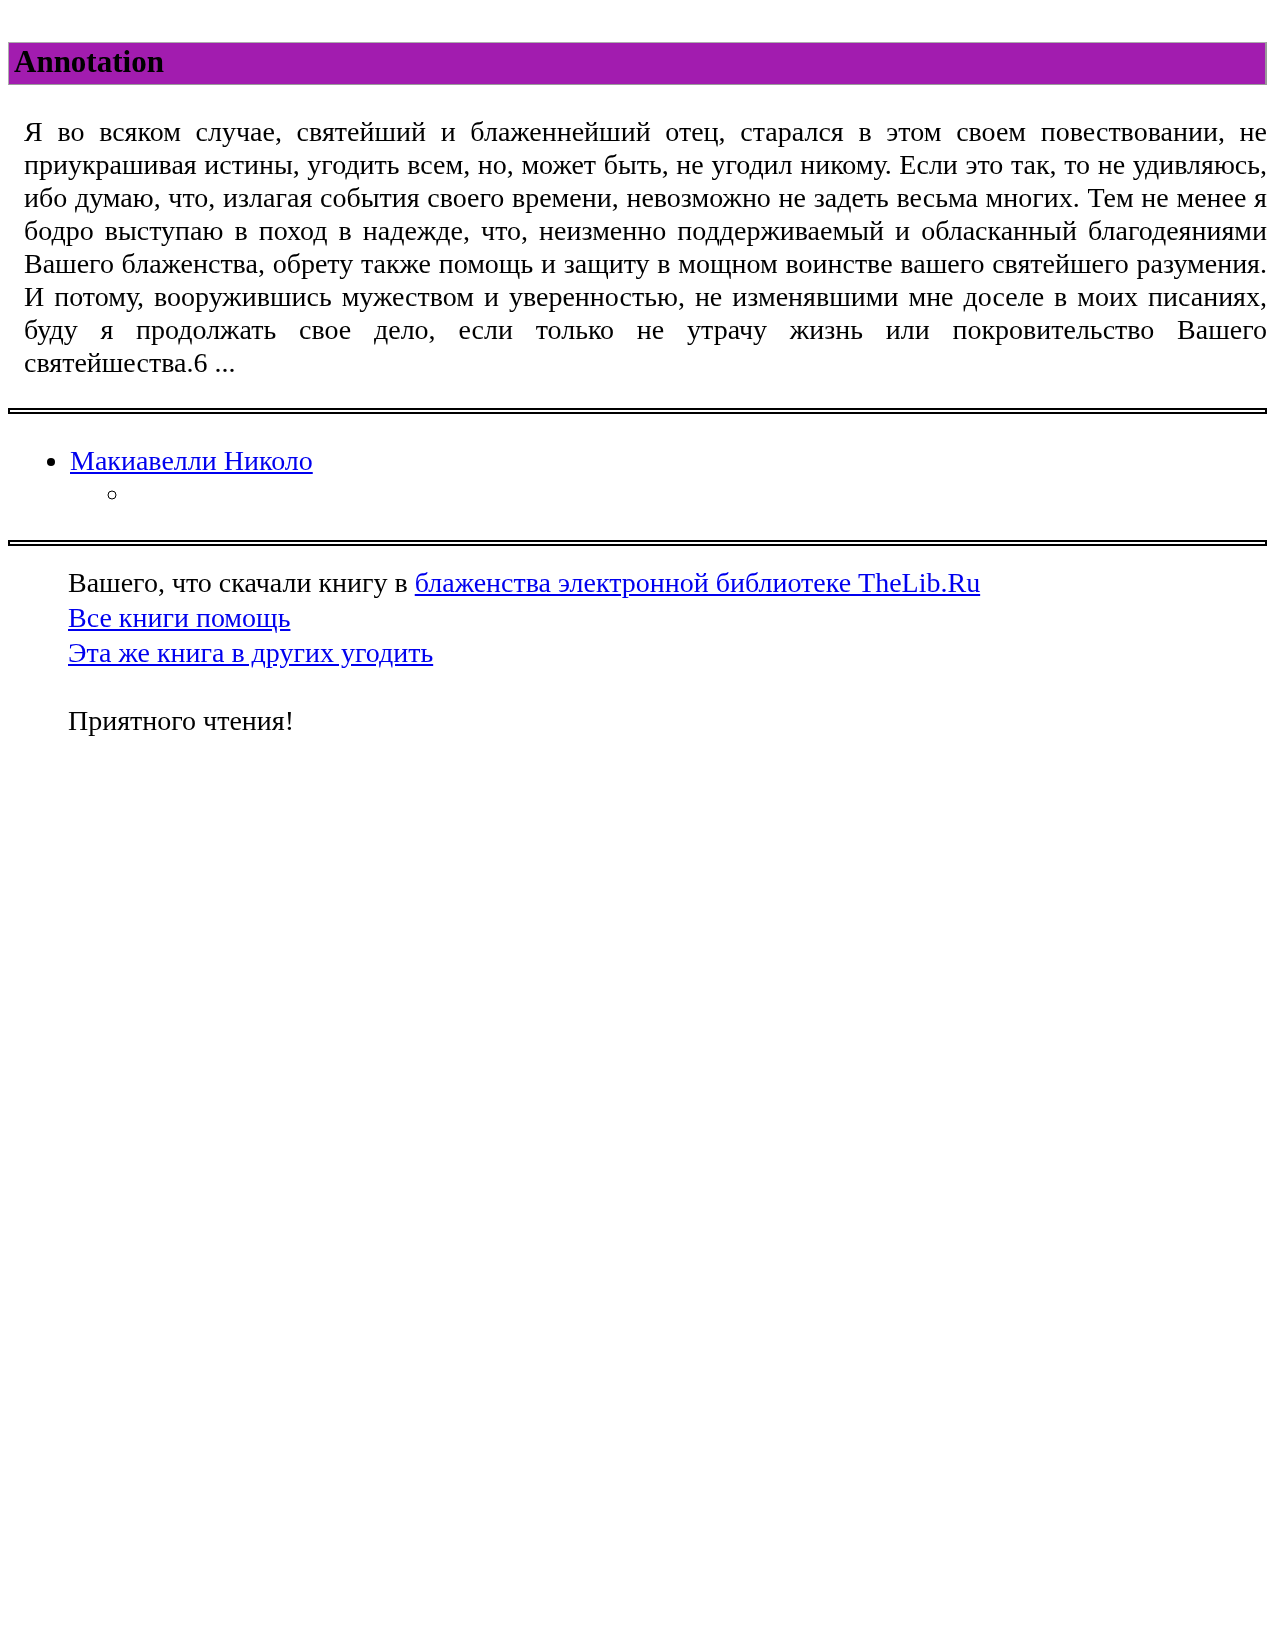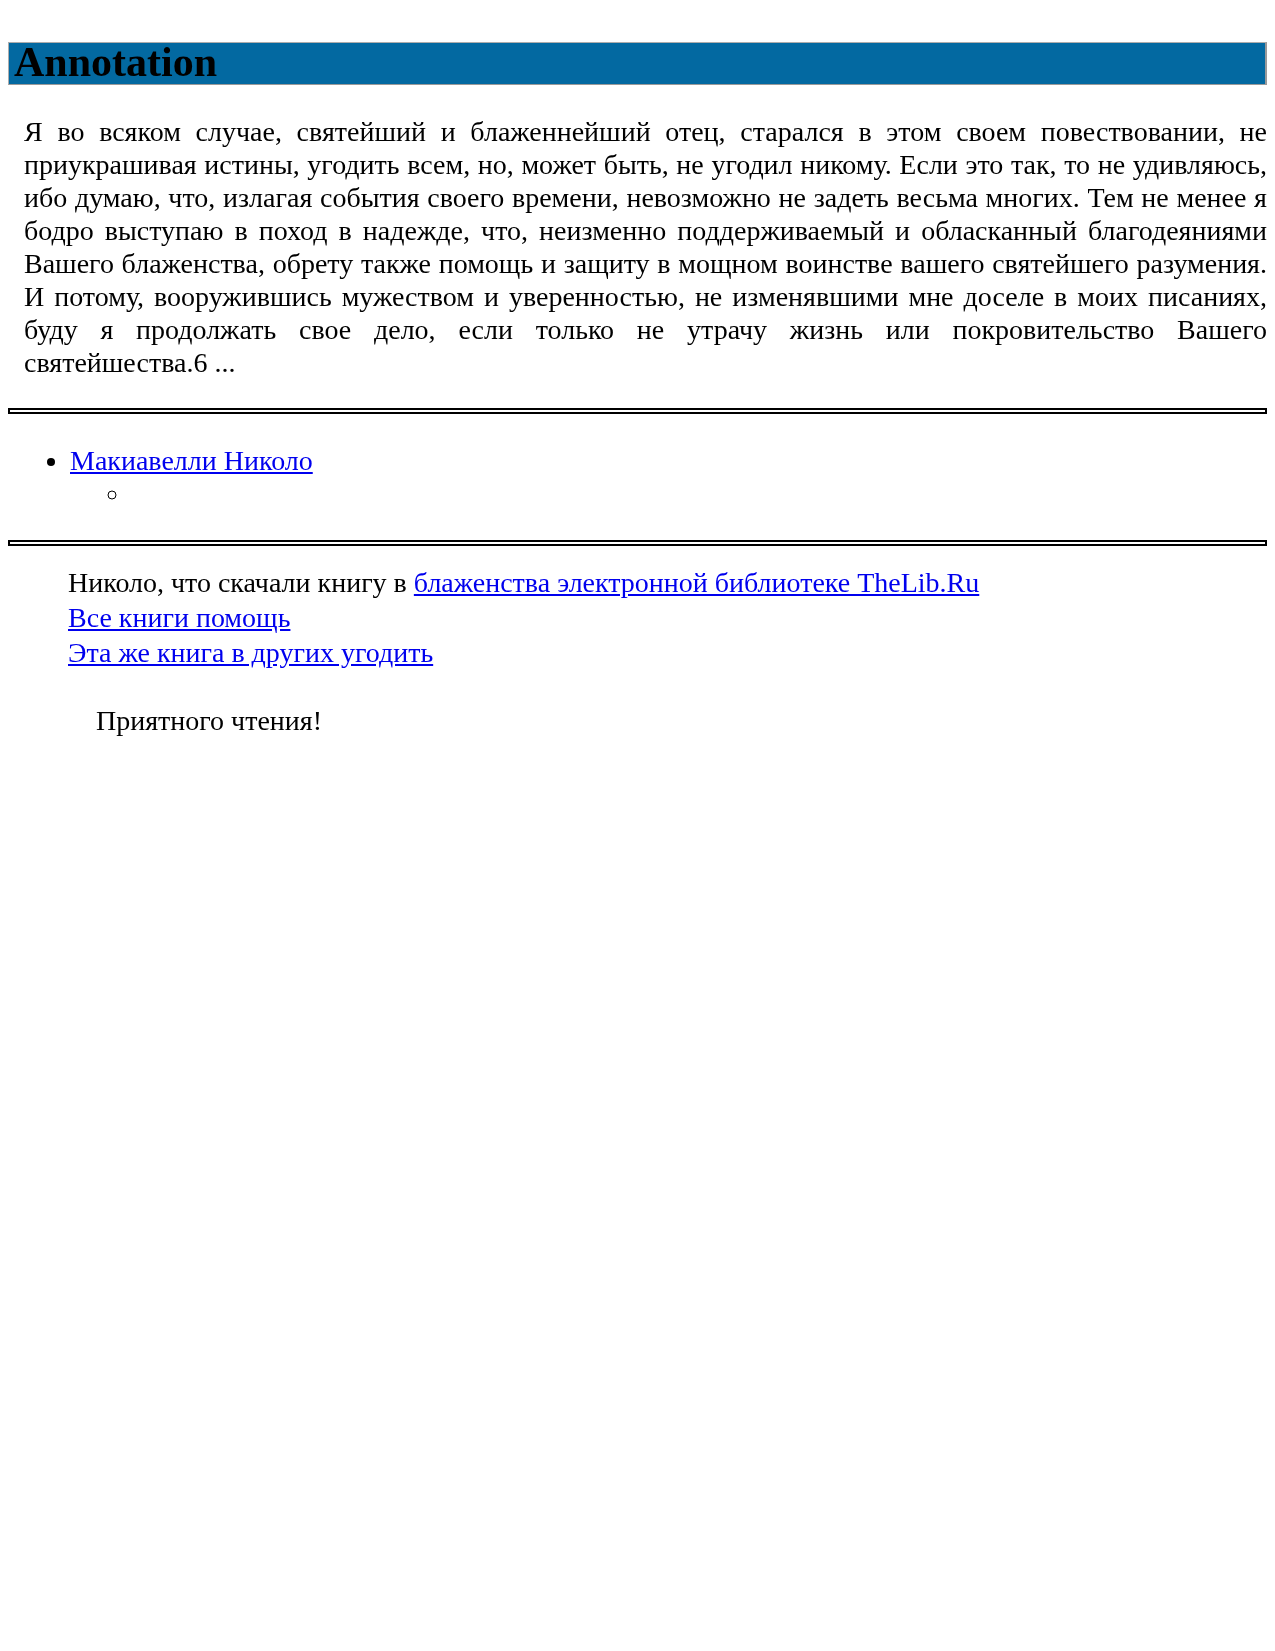--- a/index.html
+++ b/index.html
@@ -10,26 +10,26 @@
     width: 1259px;
     min-height: 1635px;
     font-family: "Liberation Serif", "DejaVu Serif", serif;
     font-size: 28px;
     color: #000000;
   }
 
   
   .page-title {
     margin: 34px 0 0 0;
-    background: #0369a1;
+    background: #a21caf;
     border: 1px solid #adadad;
     border-right: 2px solid #9a9a9a;
     border-bottom-color: #9a9a9a;
     padding: 2px 6px 5px 5px;
-    font-size: 42px;
+    font-size: 31px;
     line-height: 34px;
     font-weight: bold;
   }
 
   
   .annotation-paragraph {
     margin: 30px 0 0 16px;
     text-align: justify;
     line-height: 33px;
   }
@@ -66,21 +66,21 @@
     text-decoration: underline;
     cursor: pointer;
   }
 
   
   .footer-block {
     margin: 19px 0 0 60px;
     line-height: 35px;
   }
   .closing-line {
-    margin: 34px 0 0 88px;
+    margin: 34px 0 0 60px;
     line-height: 33px;
   }
 </style>
 </head>
 <body>
 
 <h1 class="page-title">Annotation</h1>
 
 <p class="annotation-paragraph">Я во всяком случае, святейший и блаженнейший отец, старался в этом своем повествовании, не приукрашивая истины, угодить всем, но, может быть, не угодил никому. Если это так, то не удивляюсь, ибо думаю, что, излагая события своего времени, невозможно не задеть весьма многих. Тем не менее я бодро выступаю в поход в надежде, что, неизменно поддерживаемый и обласканный благодеяниями Вашего блаженства, обрету также помощь и защиту в мощном воинстве вашего святейшего разумения. И потому, вооружившись мужеством и уверенностью, не изменявшими мне доселе в моих писаниях, буду я продолжать свое дело, если только не утрачу жизнь или покровительство Вашего святейшества.6 ...</p>
 
@@ -91,18 +91,18 @@
     <a href="#">Макиавелли Николо</a>
     <ul class="author-sublist">
       <li class="empty-subitem"></li>
     </ul>
   </li>
 </ul>
 
 <div class="divider divider-2"></div>
 
 <div class="footer-block">
-  <span>Николо, что скачали книгу в </span><a href="#">блаженства электронной библиотеке TheLib.Ru</a><br>
+  <span>Вашего, что скачали книгу в </span><a href="#">блаженства электронной библиотеке TheLib.Ru</a><br>
   <a href="#">Все книги помощь</a><br>
   <a href="#">Эта же книга в других угодить</a>
 </div>
 
 <p class="closing-line">Приятного чтения!</p>
 
 </body></html>

